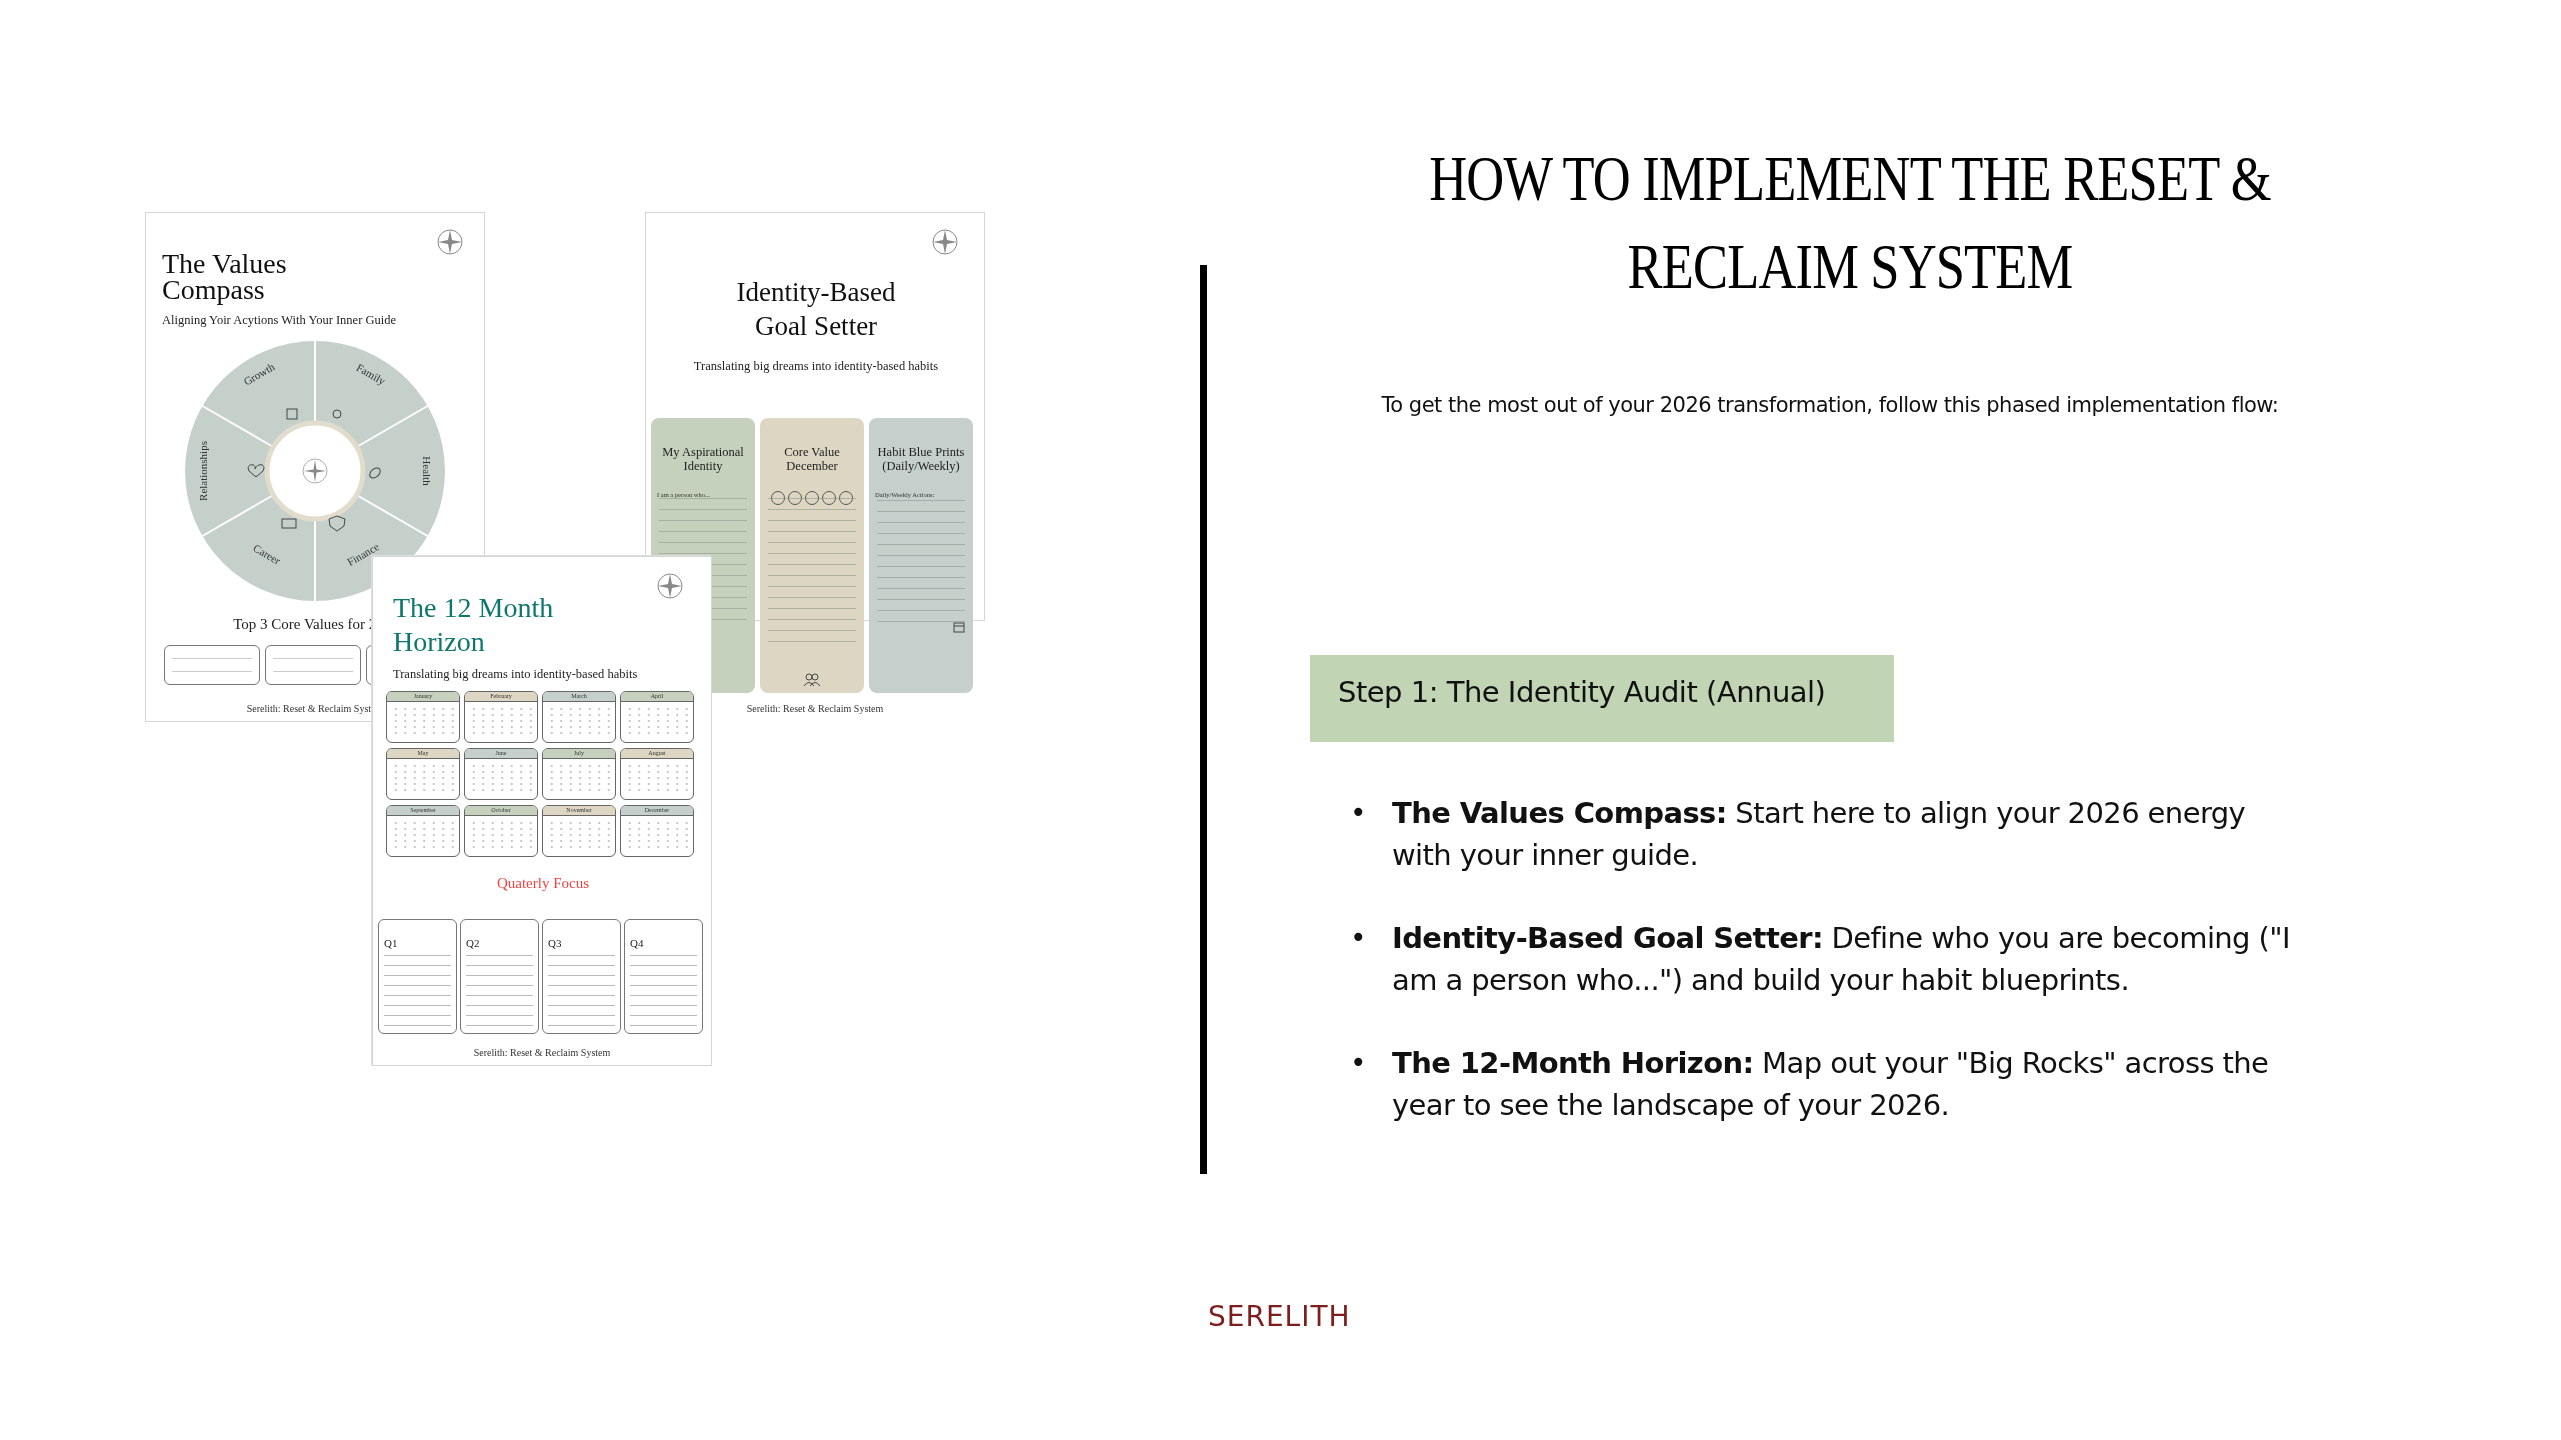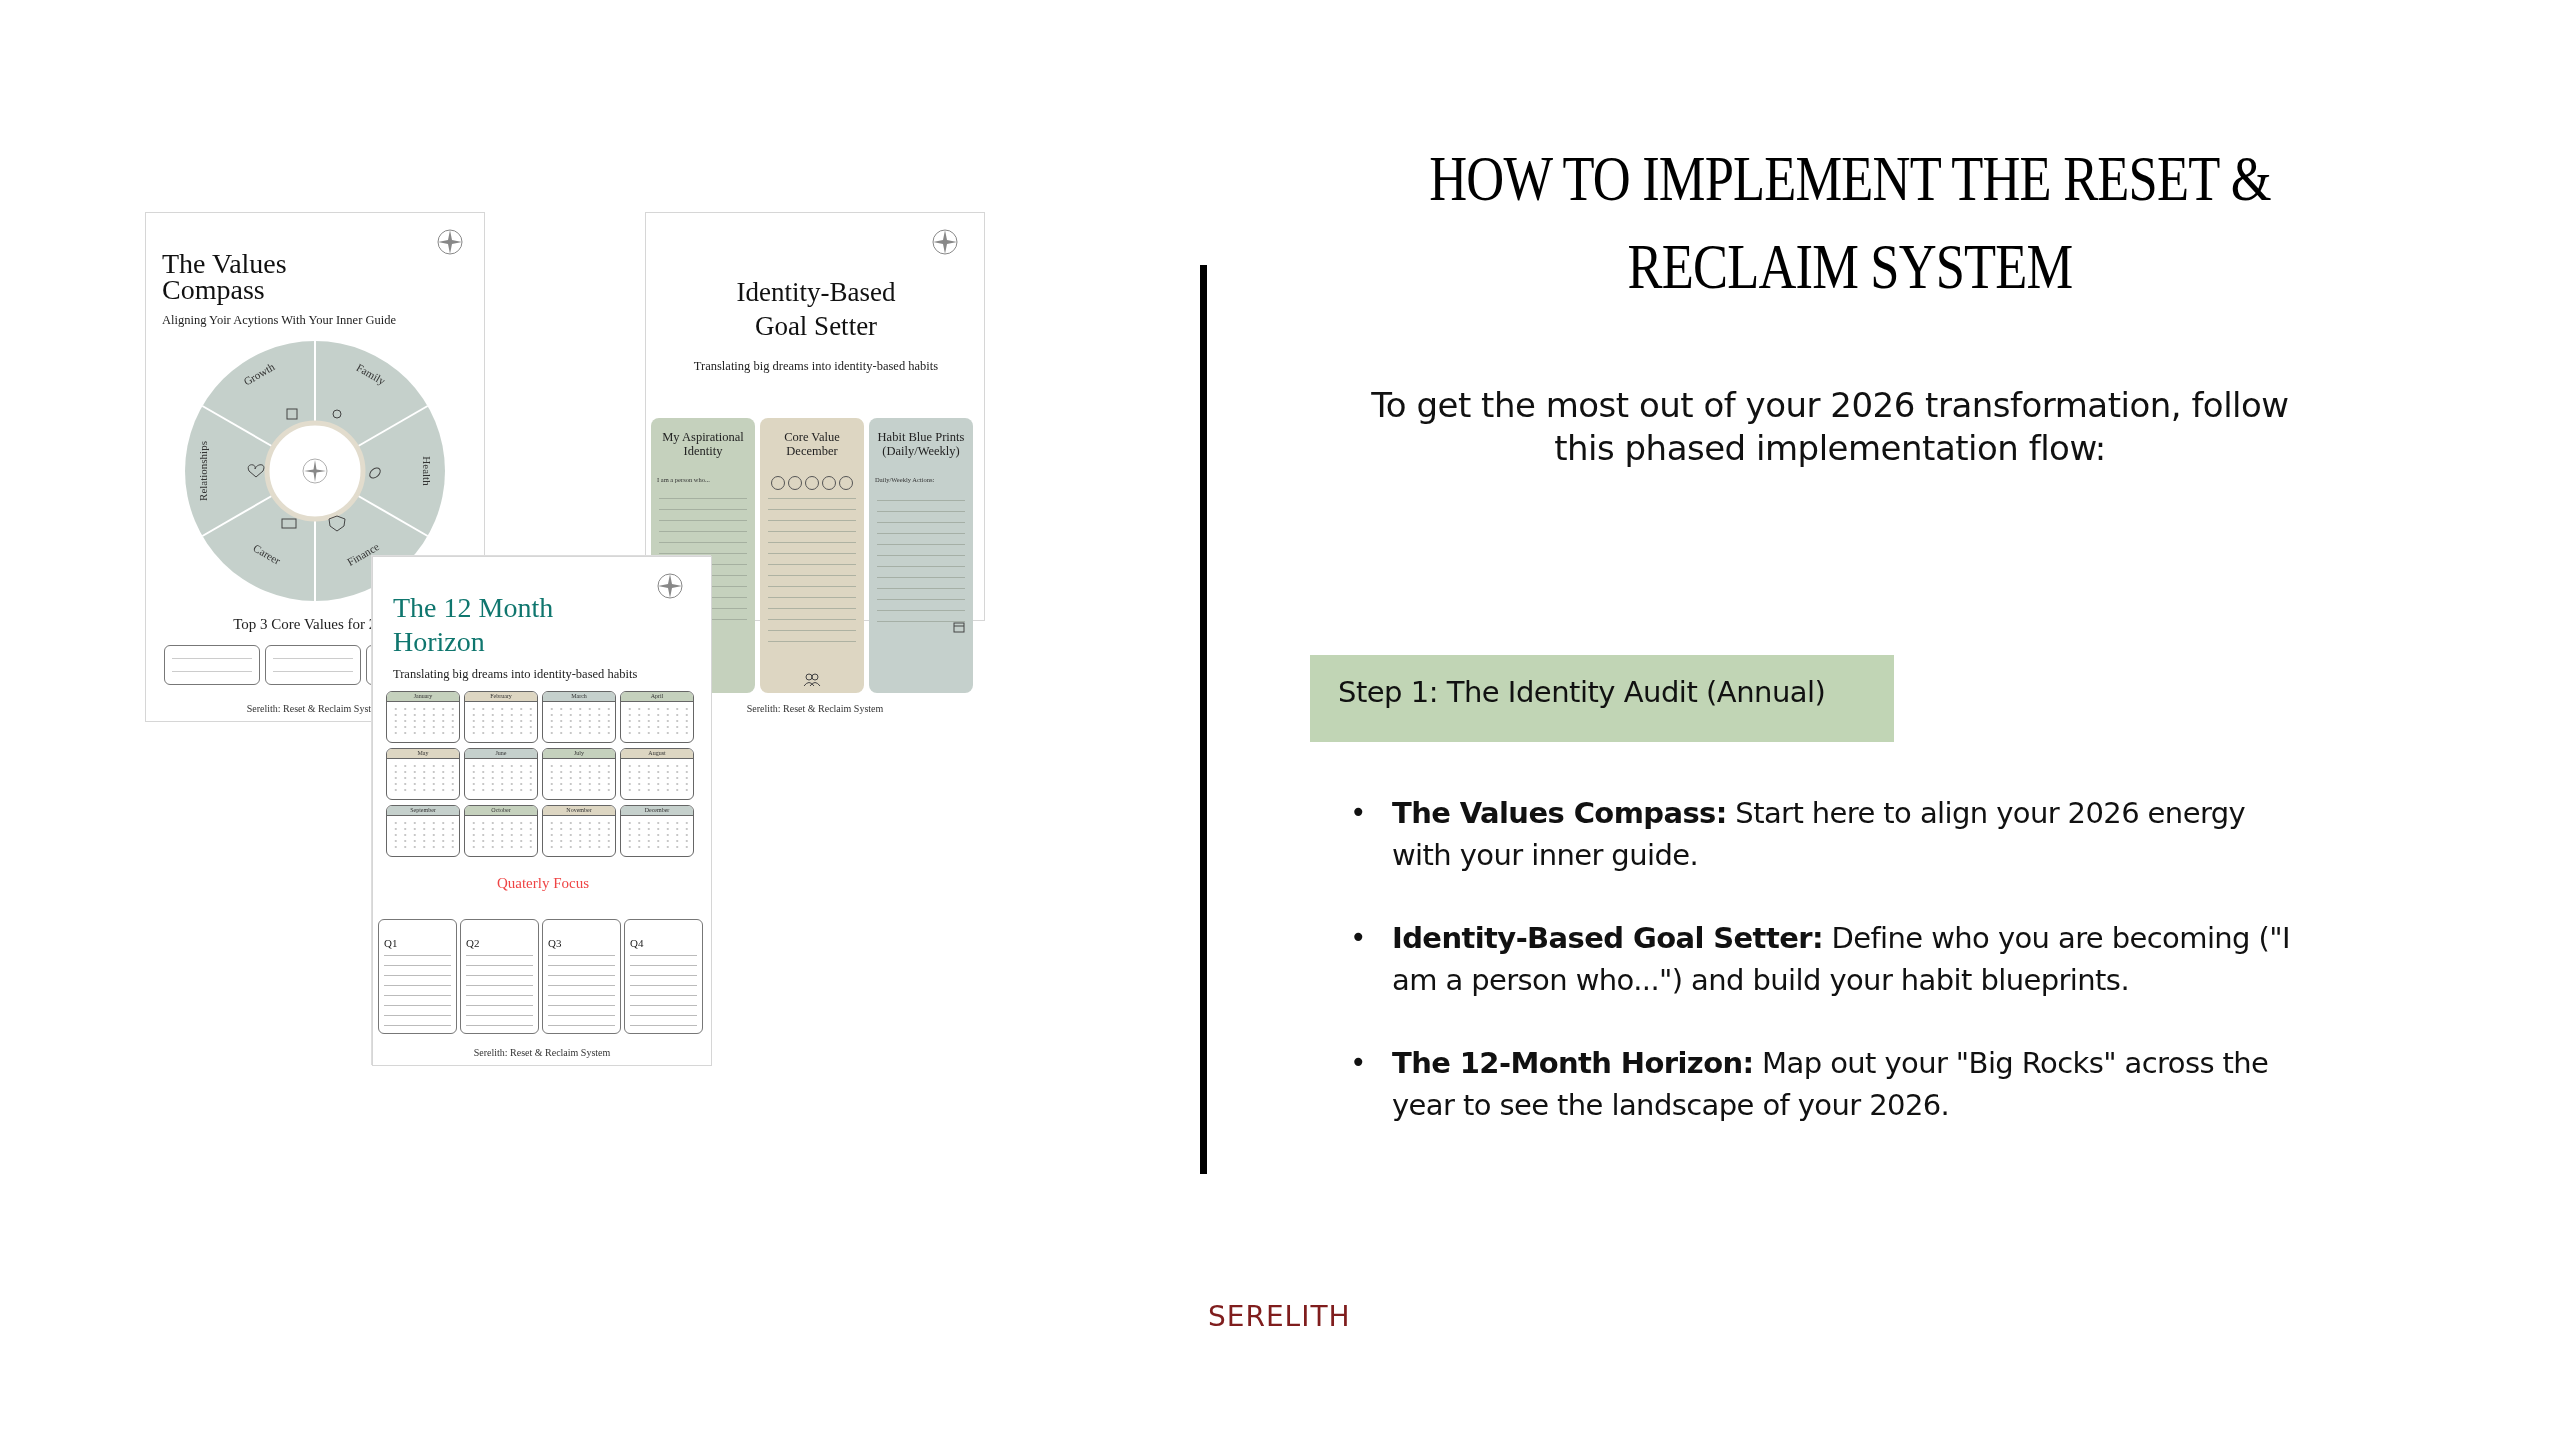--- a/index.html
+++ b/index.html
@@ -20,21 +20,21 @@
   #vc .box::before, #vc .box::after { content:""; position:absolute; left:7px; right:7px; height:1px; background:#ccc; }
   #vc .box::before { top:12px; } #vc .box::after { top:25px; }
   #vc .footer-line { top:490px; }
 
   
   #ig { left:645px; top:212px; width:340px; height:409px; }
   #ig .title { position:absolute; left:0; width:340px; top:62px; text-align:center; font-size:27px; line-height:34px; color:#111; }
   #ig .subtitle { position:absolute; left:0; width:340px; top:146px; text-align:center; font-size:12.5px; color:#222; }
   #ig .cols { position:absolute; left:5px; top:205px; display:flex; gap:5px; }
   .col { width:104px; height:275px; border-radius:8px; position:relative; overflow:hidden; }
-  .col .h { text-align:center; font-size:12.5px; line-height:14px; margin-top:12px; color:#222; }
+  .col .h { text-align:center; font-size:12.5px; line-height:14px; margin-top:27px; color:#222; }
   .col .lbl { font-size:6.5px; margin:18px 0 0 6px; color:#333; }
   .col .lines { position:absolute; left:8px; right:8px; }
   .col .lines div { height:1px; background:#8f9a8c; margin-bottom:10px; opacity:.6; }
   .col .icons { display:flex; justify-content:center; gap:3px; margin-top:18px; }
   .col .icons span { width:12px; height:12px; border:1px solid #555; border-radius:50%; display:inline-block; }
   #ig .footer-line { top:490px; }
 
   
   #tm { left:372px; top:556px; width:340px; height:510px; box-shadow:-1px -1px 0 #ddd; }
   #tm .title { position:absolute; left:20px; top:34px; font-size:28px; line-height:34px; color:#0f766e; }
@@ -48,21 +48,21 @@
   #tm .quarters { position:absolute; left:5px; top:362px; display:flex; gap:3px; }
   .q { width:79px; height:115px; border:1.3px solid #777; border-radius:6px; box-sizing:border-box; position:relative; }
   .q .ql { position:absolute; left:5px; top:17px; font-size:11px; color:#222; }
   .q .ls { position:absolute; left:5px; right:5px; top:35px; }
   .q .ls div { height:1px; background:#bbb; margin-bottom:9px; }
   #tm .footer-line { top:490px; }
 
   
   #divider { position:absolute; left:1200px; top:265px; width:7px; height:909px; background:#000; }
   #heading { position:absolute; left:1300px; width:1100px; top:135px; text-align:center; font-size:64px; line-height:88px; letter-spacing:-1px; transform:scaleX(0.82); transform-origin:center; color:#000; }
-  #intro { position:absolute; left:1350px; width:960px; top:384px; text-align:center; font-size:34px; line-height:43px; color:#111; font-family:"DejaVu Sans", sans-serif; letter-spacing:-0.5px; }
+  #intro { position:absolute; left:1350px; width:960px; top:384px; text-align:center; font-size:21px; line-height:43px; color:#111; font-family:"DejaVu Sans", sans-serif; letter-spacing:-0.5px; }
   #step { position:absolute; left:1310px; top:655px; width:584px; height:87px; background:#c1d5b5; }
   #step span { position:absolute; left:28px; top:20px; font-size:29px; color:#111; font-family:"DejaVu Sans", sans-serif; letter-spacing:-0.5px; }
   #bullets { position:absolute; left:1350px; top:792px; width:960px; margin:0; padding:0; list-style:none; font-family:"DejaVu Sans", sans-serif; font-size:29px; line-height:42px; color:#111; letter-spacing:-0.6px; }
   #bullets li { position:relative; padding-left:42px; margin-bottom:41px; }
   #bullets li::before { content:"•"; position:absolute; left:0; top:0; font-size:28px; }
   #bullets b { font-weight:bold; }
   #brand { position:absolute; left:1208px; top:1300px; font-size:28px; font-family:"DejaVu Sans", sans-serif; letter-spacing:1px; color:#7f1d1d; }
 </style>
 </head>
 <body>

